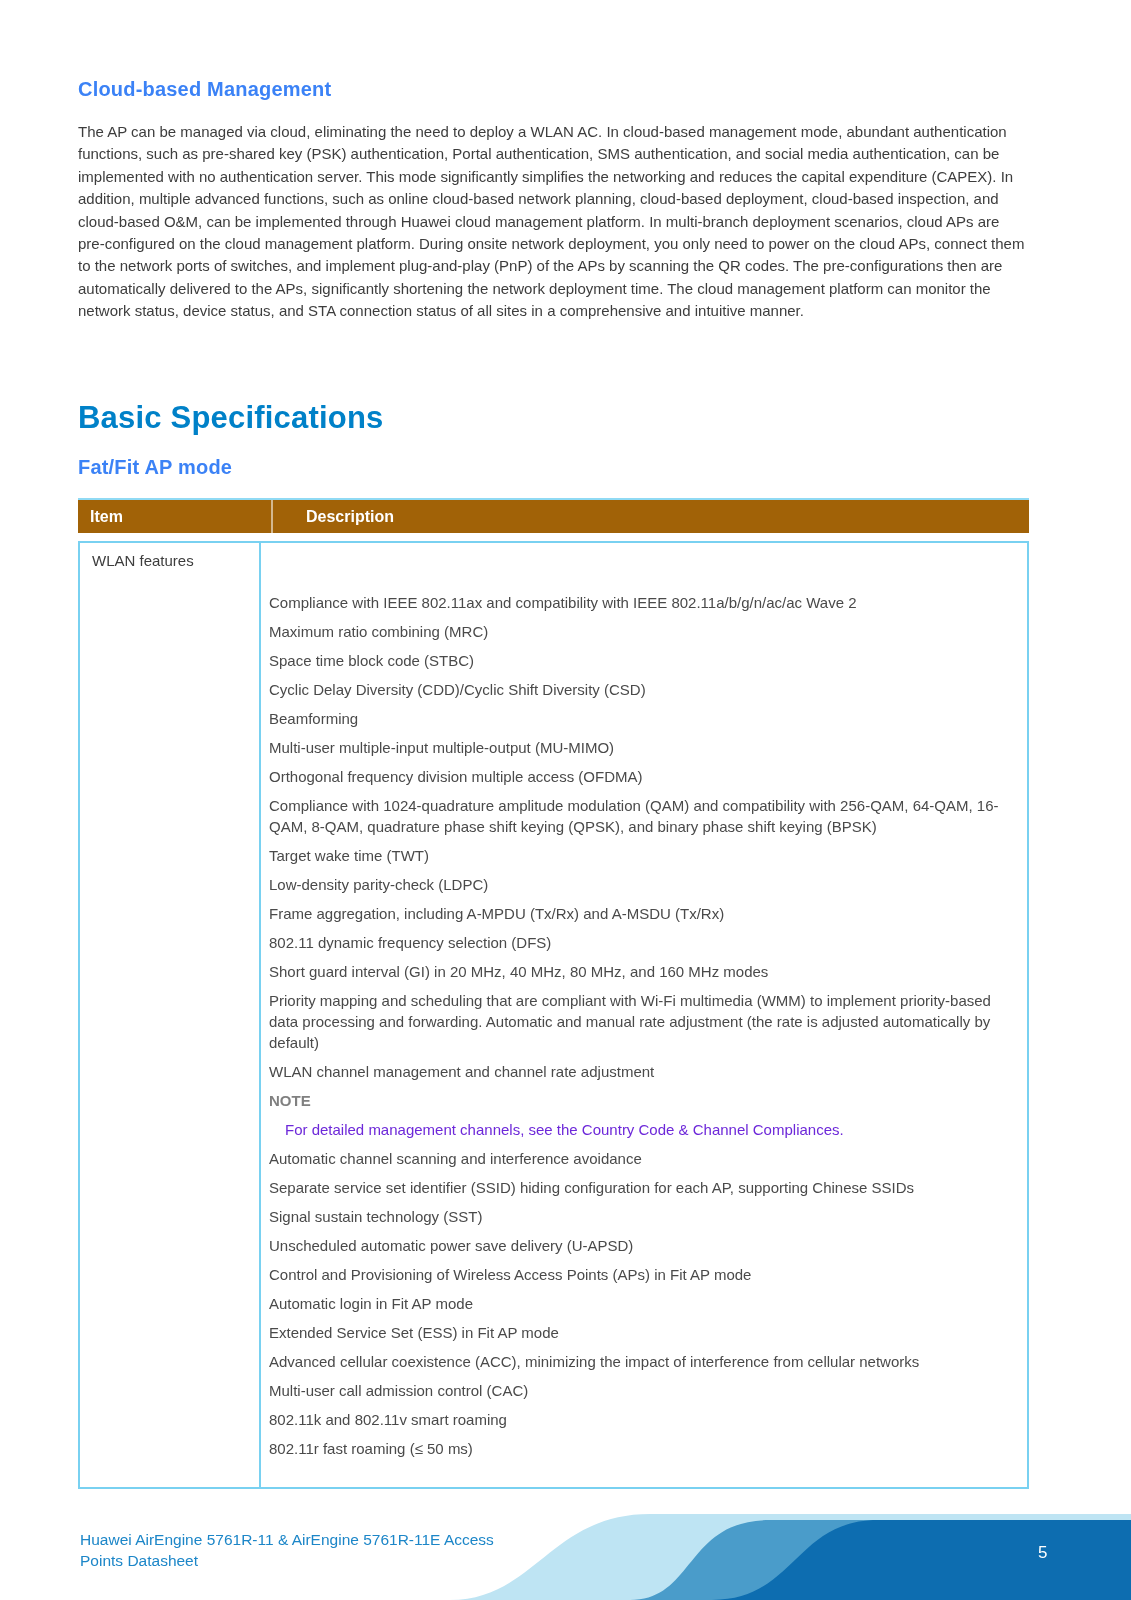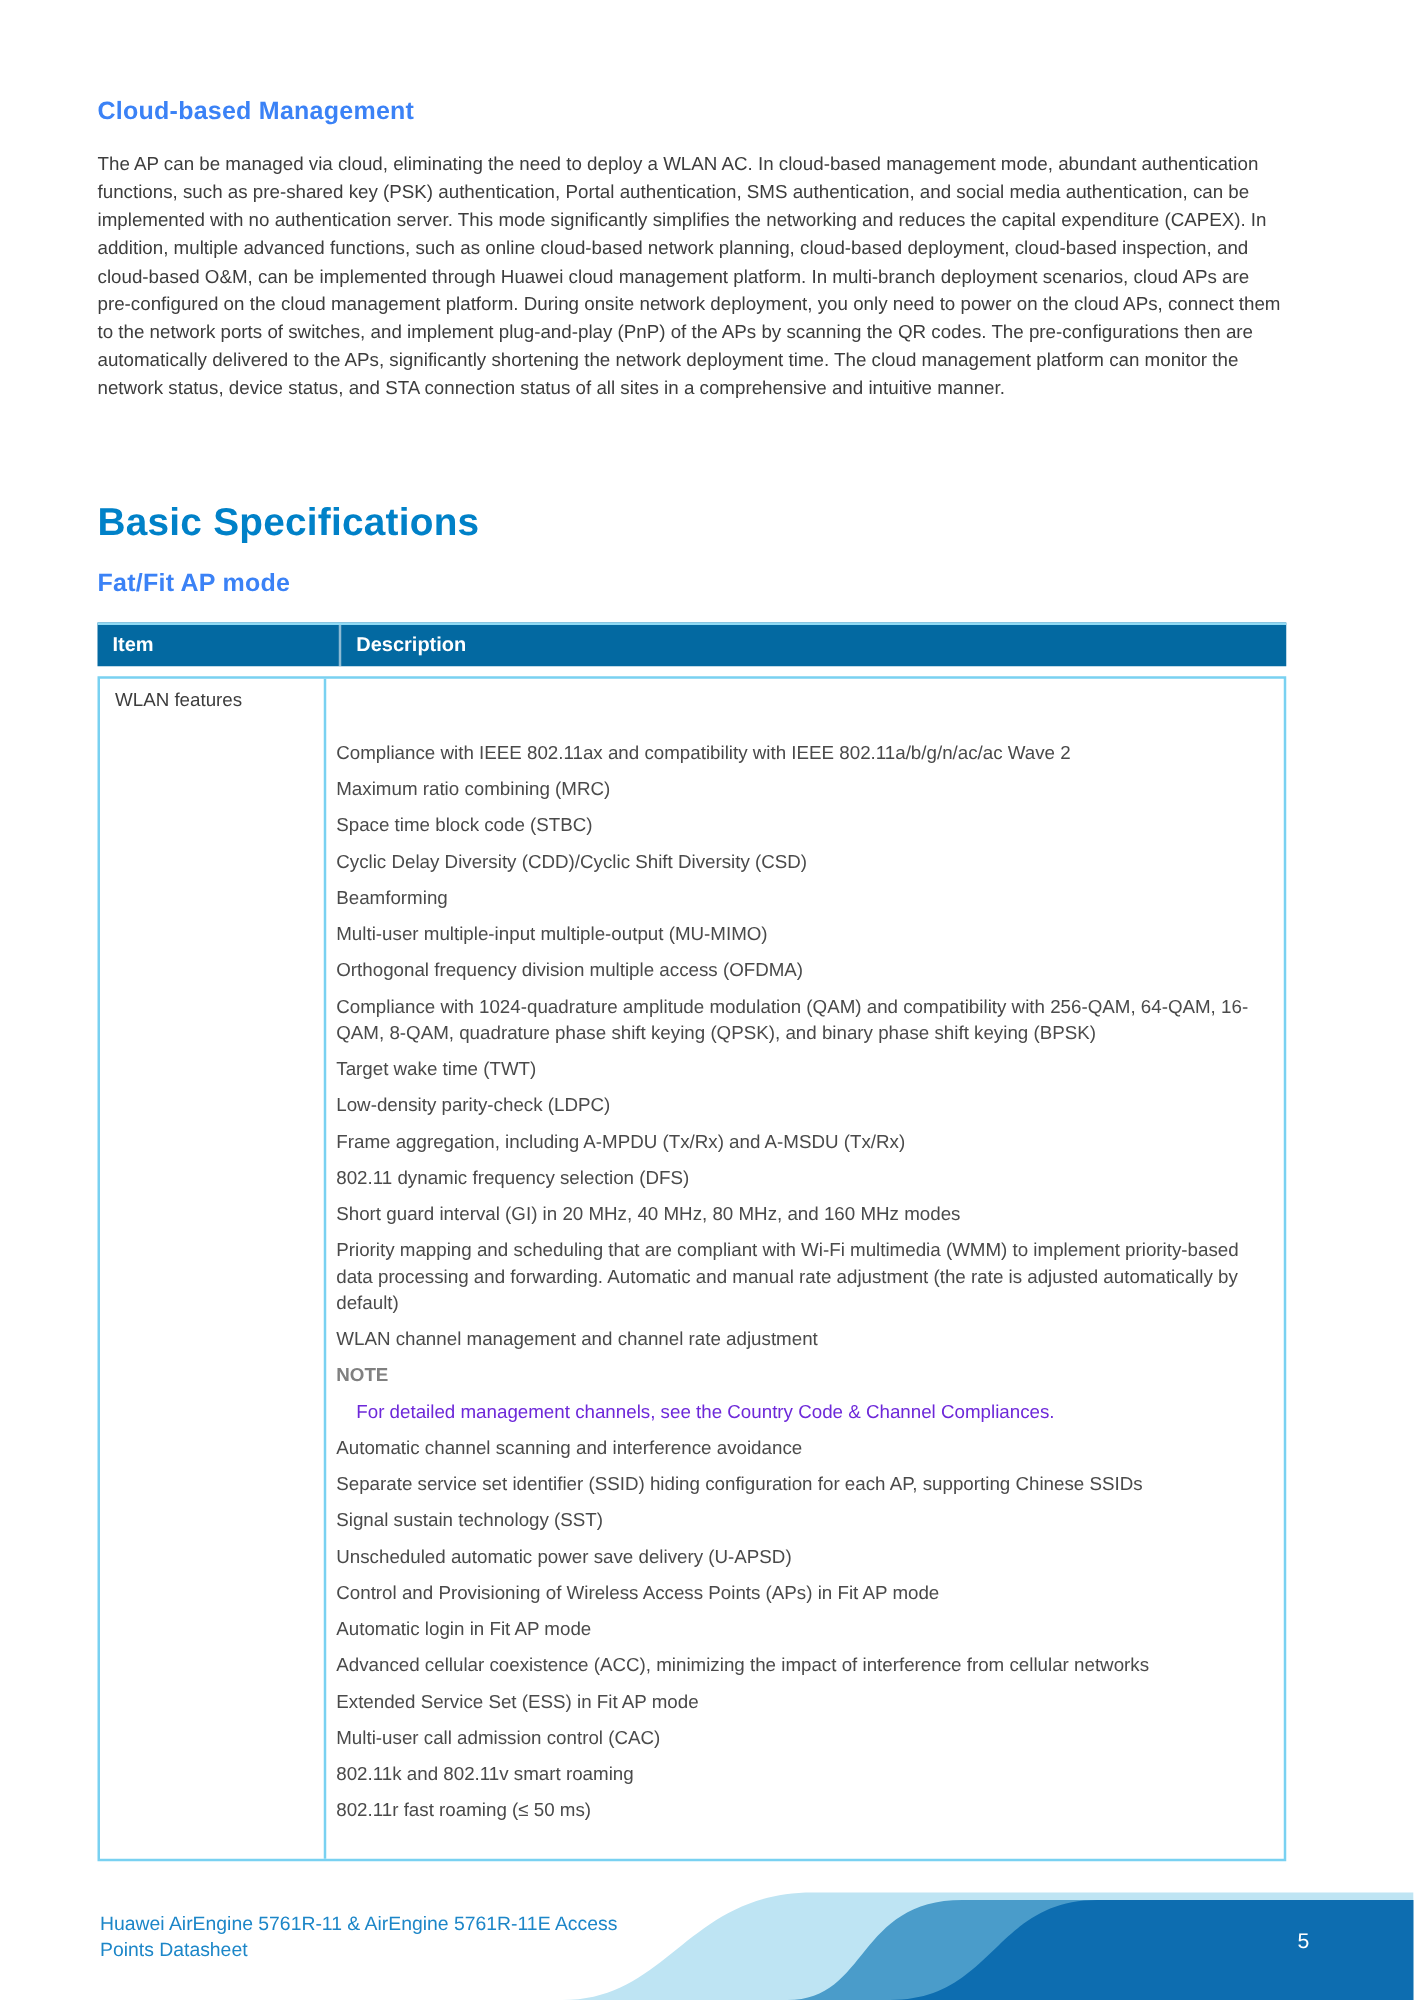--- a/index.html
+++ b/index.html
@@ -30,22 +30,23 @@
     position:absolute; left:0; top:386px;
     font-size:31px; font-weight:bold; color:#0081c8;
     letter-spacing:0.2px;
     margin-top:14px;
   }
 
   
   .spec-table { position:absolute; left:0; top:498px; width:951px; }
   .thead {
     display:flex; height:35px;
-    background:#0369a1;
+    background:#a16207;
     border-top:2px solid #90daf4;
+    gap:21px;
   }
   .thead .th {
     color:#ffffff; font-weight:bold; font-size:16px;
     display:flex; align-items:center;
     padding-left:12px;
   }
   .thead .th.item { width:195px; border-right:2px solid rgba(255,255,255,0.55); }
   .thead .th.desc { flex:1; }
 
   .tbody {
@@ -122,22 +123,22 @@
             <p class="feature normal">Priority mapping and scheduling that are compliant with Wi-Fi multimedia (WMM) to implement priority-based data processing and forwarding. Automatic and manual rate adjustment (the rate is adjusted automatically by default)</p>
             <p class="feature normal">WLAN channel management and channel rate adjustment</p>
             <p class="feature note-label">NOTE</p>
             <p class="feature note-italic">For detailed management channels, see the Country Code &amp; Channel Compliances.</p>
             <p class="feature normal">Automatic channel scanning and interference avoidance</p>
             <p class="feature normal">Separate service set identifier (SSID) hiding configuration for each AP, supporting Chinese SSIDs</p>
             <p class="feature normal">Signal sustain technology (SST)</p>
             <p class="feature normal">Unscheduled automatic power save delivery (U-APSD)</p>
             <p class="feature normal">Control and Provisioning of Wireless Access Points (APs) in Fit AP mode</p>
             <p class="feature normal">Automatic login in Fit AP mode</p>
+            <p class="feature normal">Extended Service Set (ESS) in Fit AP mode</p>
             <p class="feature normal">Advanced cellular coexistence (ACC), minimizing the impact of interference from cellular networks</p>
-            <p class="feature normal">Extended Service Set (ESS) in Fit AP mode</p>
             <p class="feature normal">Multi-user call admission control (CAC)</p>
             <p class="feature normal">802.11k and 802.11v smart roaming</p>
             <p class="feature normal">802.11r fast roaming (≤ 50 ms)</p>
           </div>
       </div>
     </div>
   </div>
 
   <svg class="footer-wave" viewBox="0 0 1131 100" preserveAspectRatio="none" aria-hidden="true">
     <path d="M 450 100 C 535 100 550 14 650 14 L 1131 14 L 1131 100 Z" fill="#bee4f3"></path>

